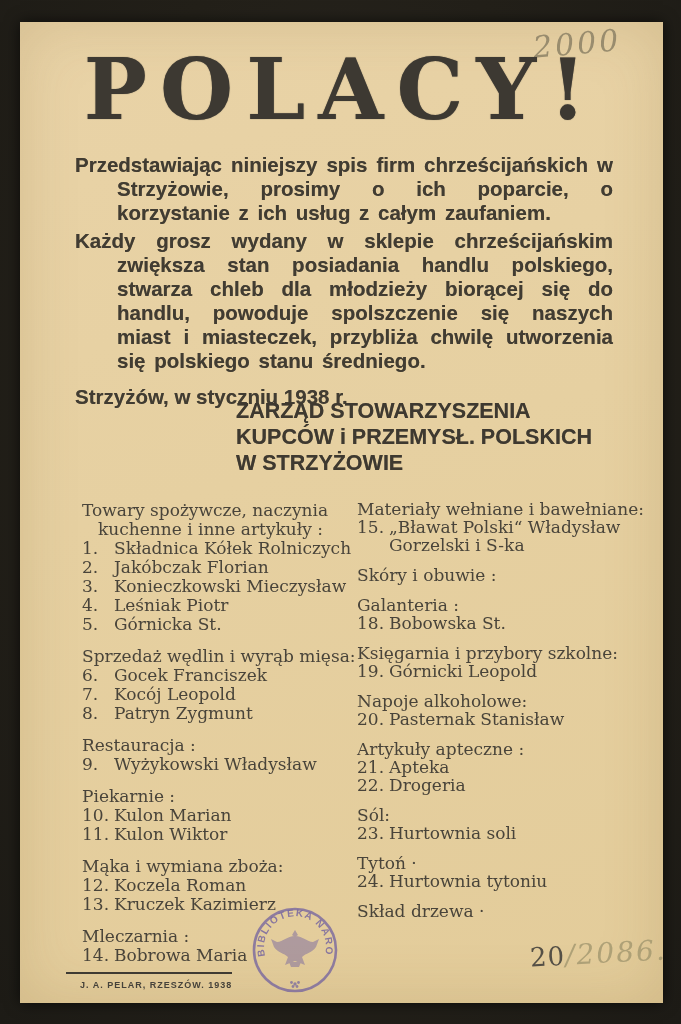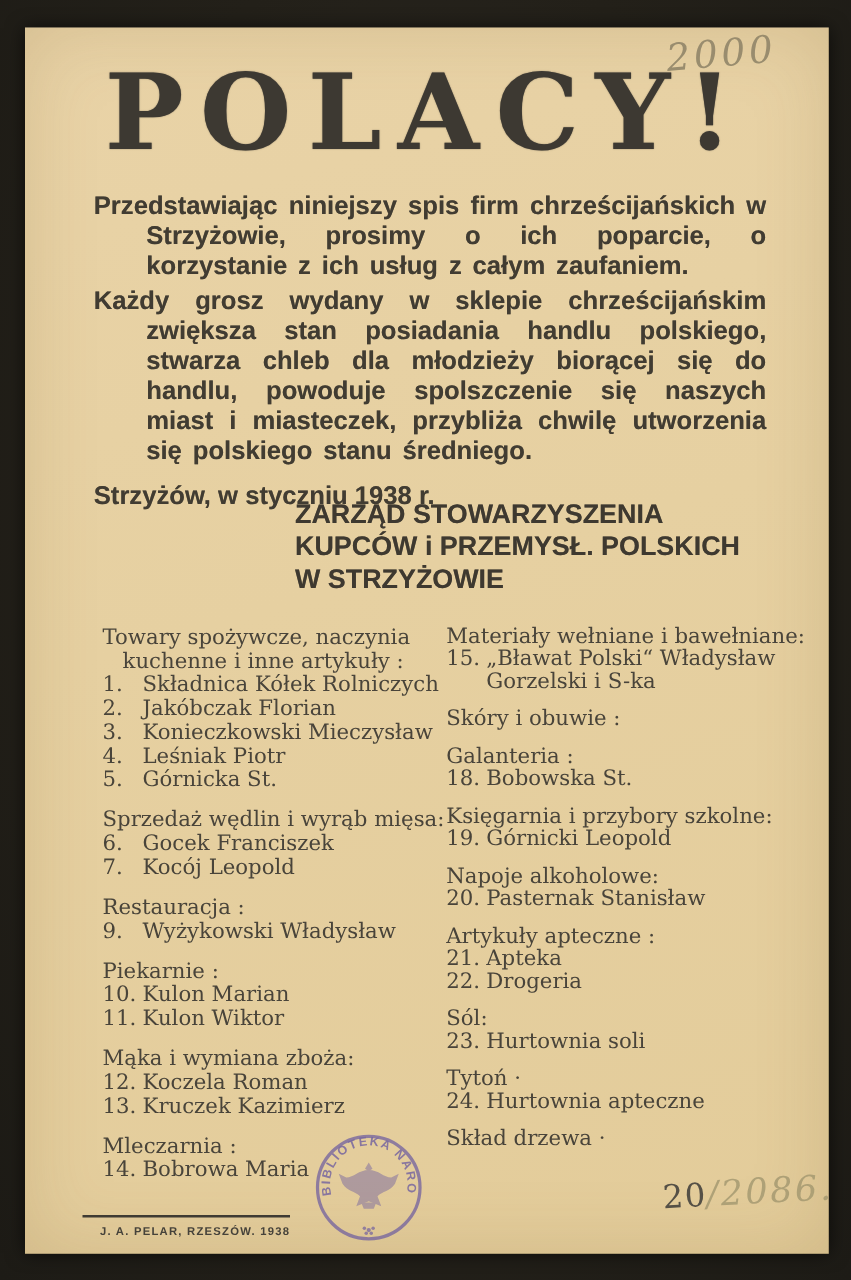--- a/index.html
+++ b/index.html
@@ -143,20 +143,23 @@
         <div class="section-items">
 
             <div class="entry">
               <span class="num">6.</span><span class="name">Gocek Franciszek</span>
             </div>
 
             <div class="entry">
               <span class="num">7.</span><span class="name">Kocój Leopold</span>
             </div>
 
+            <div class="entry">
+              <span class="num">8.</span><span class="name">Patryn Zygmunt</span>
+            </div>
           </div>
       </div>
 
       <div class="section">
         <div class="section-heading">Restauracja :</div>
         <div class="section-items">
 
             <div class="entry">
               <span class="num">9.</span><span class="name">Wyżykowski Władysław</span>
             </div>
@@ -270,21 +273,21 @@
               <span class="num">23.</span><span class="name">Hurtownia soli</span>
             </div>
           </div>
       </div>
 
       <div class="section">
         <div class="section-heading">Tytoń ·</div>
         <div class="section-items">
 
             <div class="entry">
-              <span class="num">24.</span><span class="name">Hurtownia apteczne</span>
+              <span class="num">24.</span><span class="name">Hurtownia tytoniu</span>
             </div>
           </div>
       </div>
 
       <div class="section">
         <div class="section-heading">Skład drzewa ·</div>
       </div>
     </div>
 
   <div id="printer-rule"></div>

